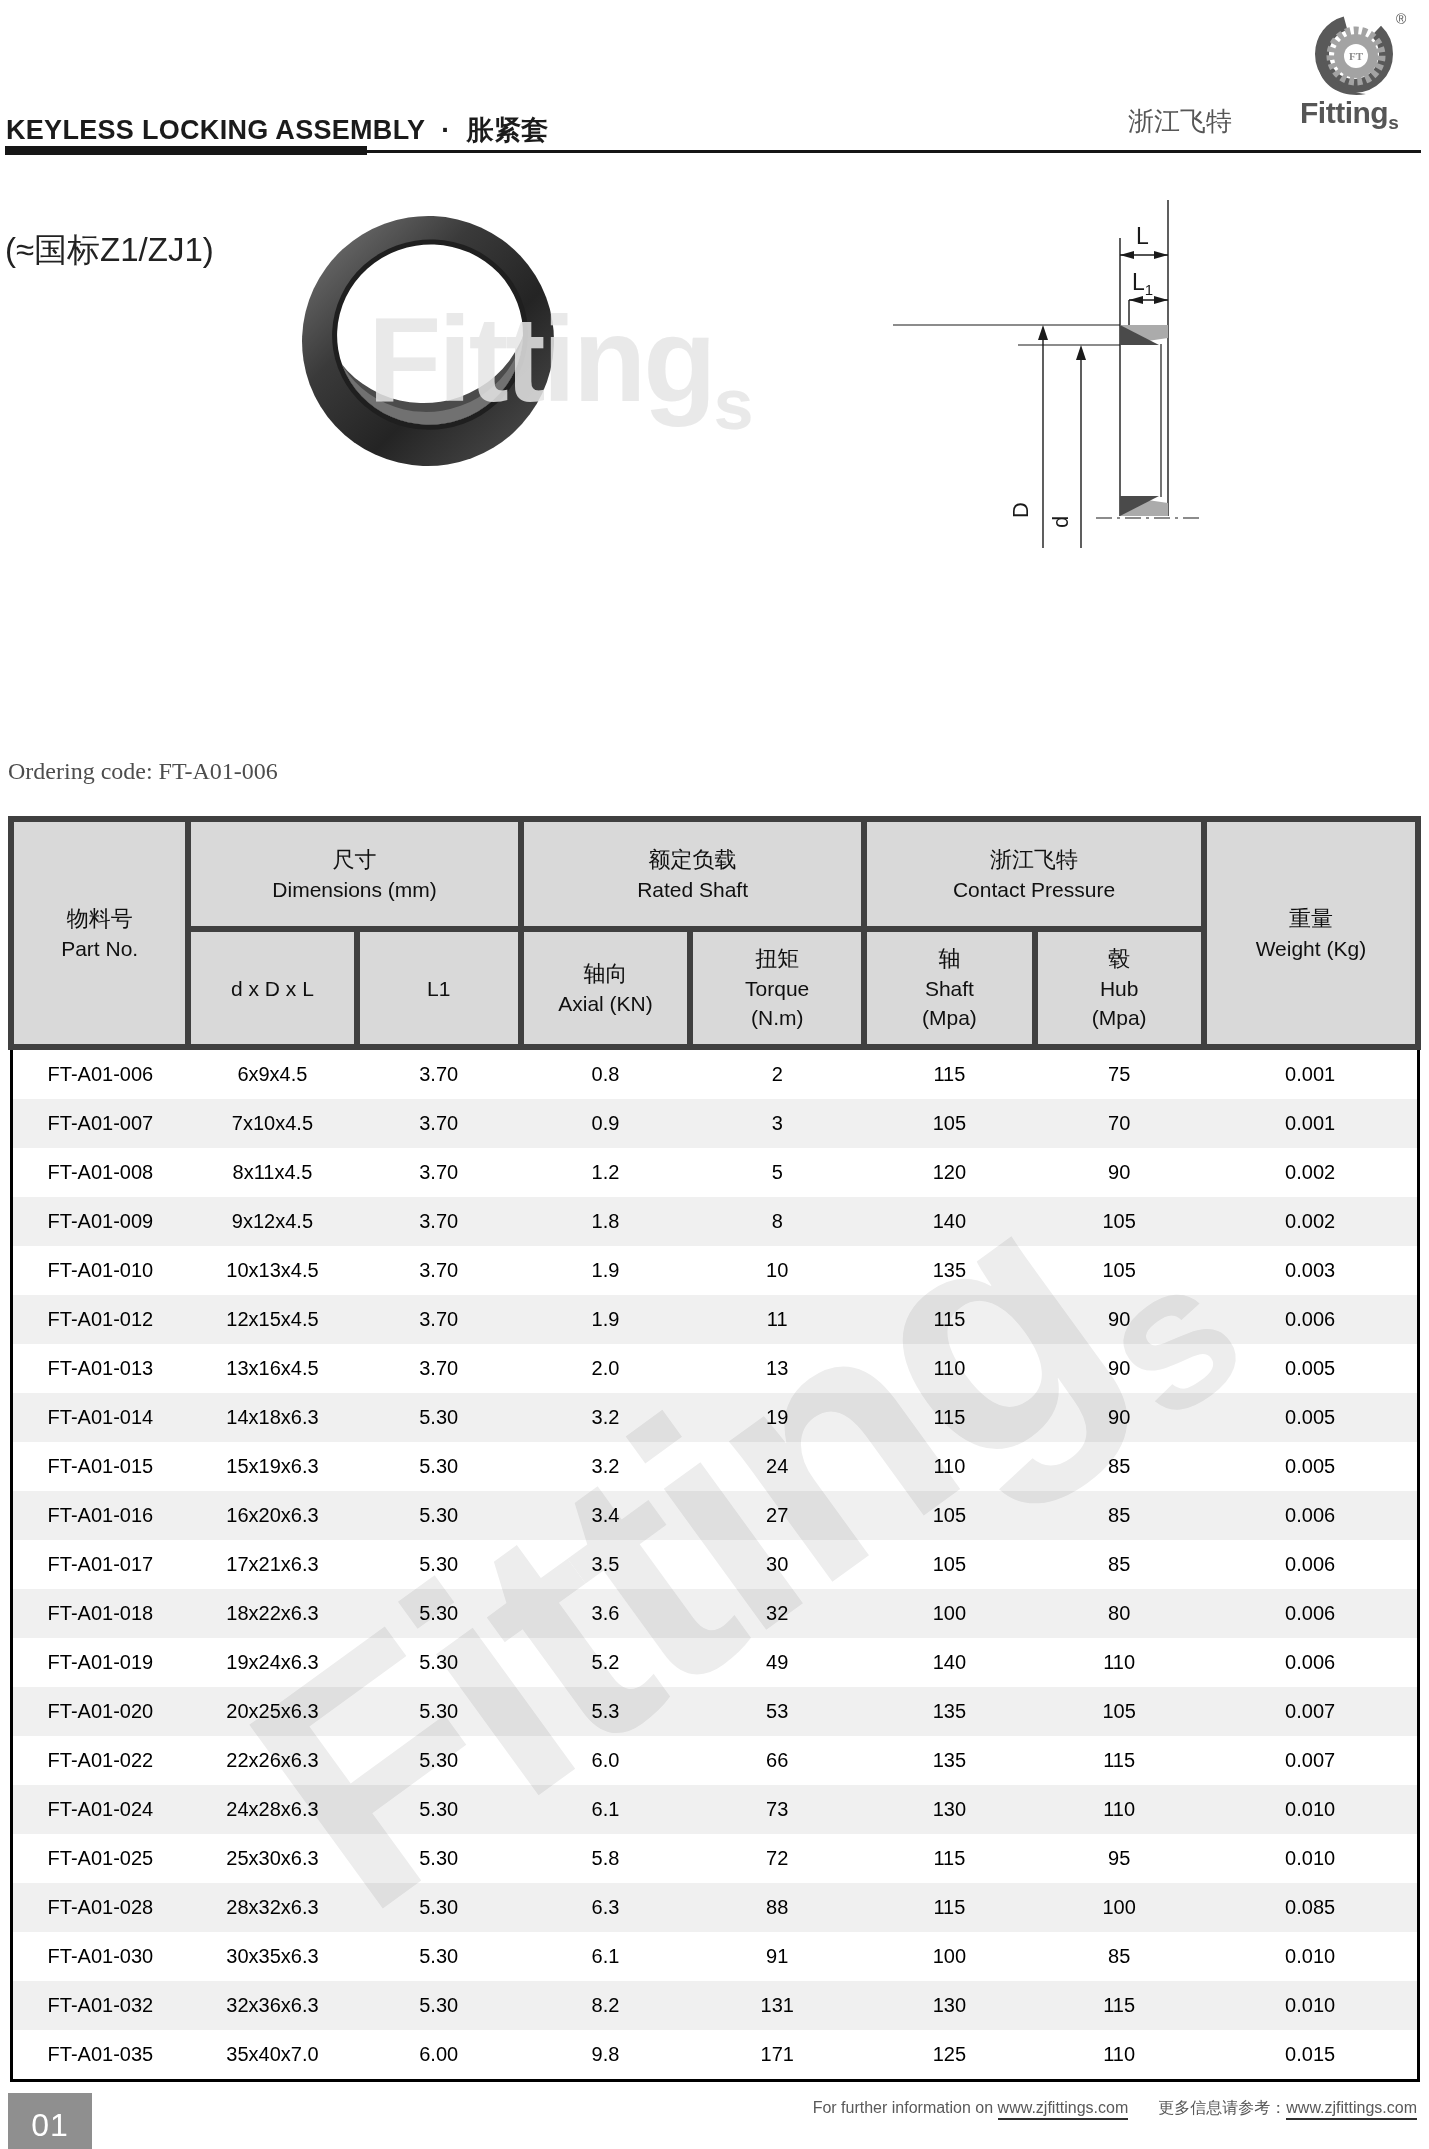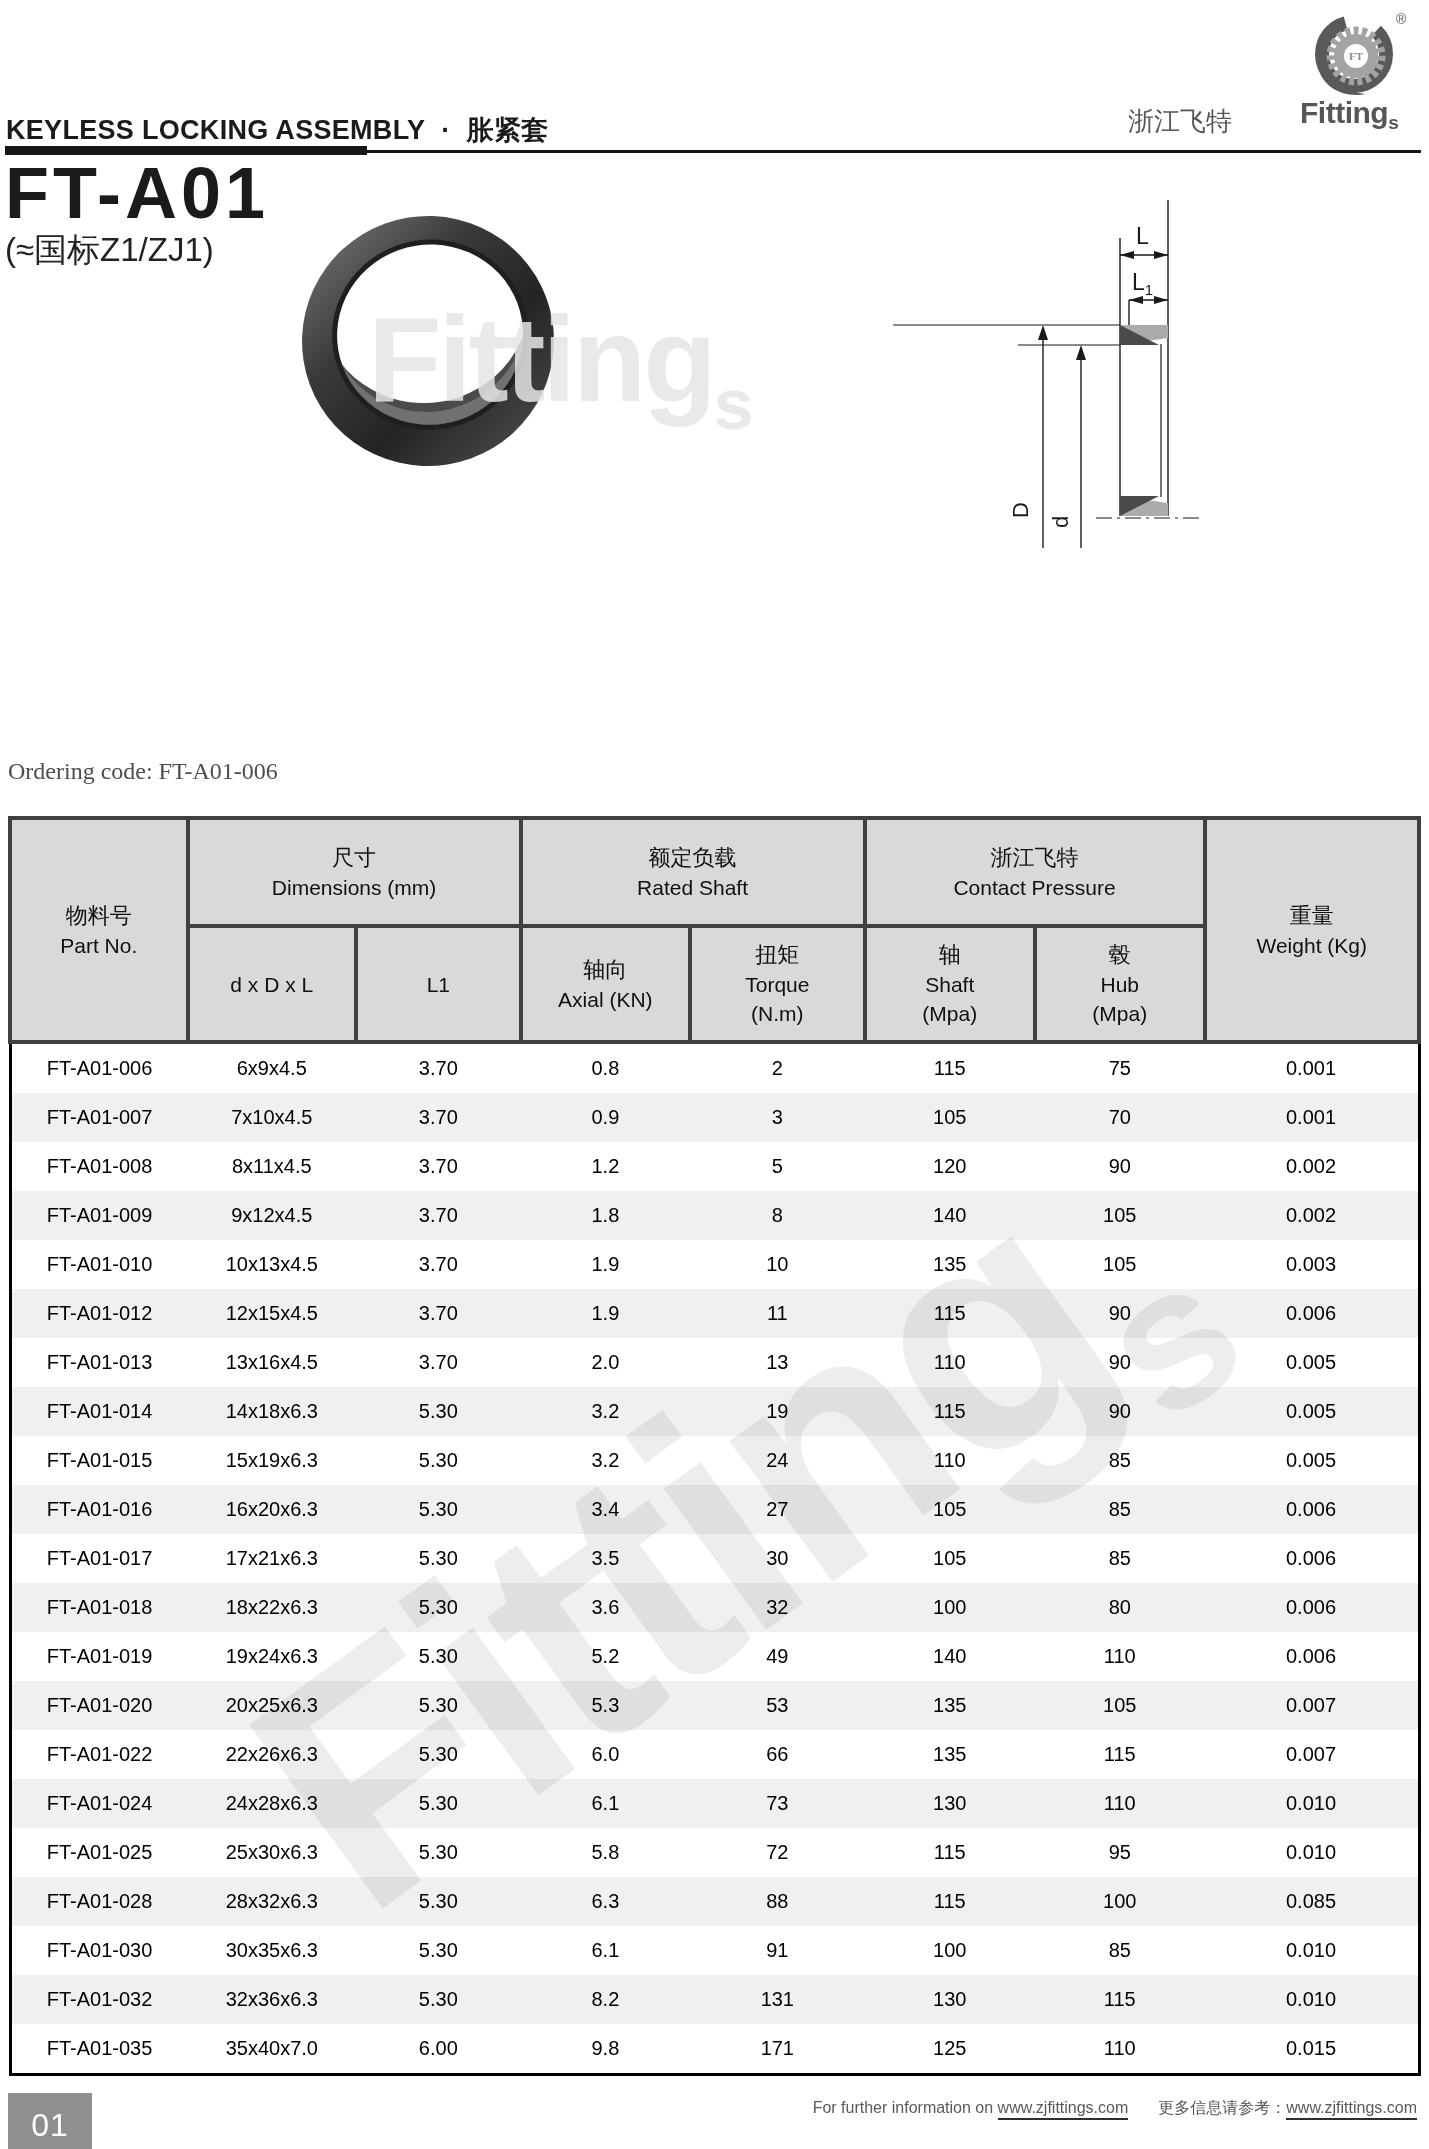--- a/index.html
+++ b/index.html
@@ -43,21 +43,21 @@
   .ordering{position:absolute;left:8px;top:758px;font-size:24px;color:#4d4d4d;font-family:Liberation Serif, serif;}
 
   
   .wm2{position:absolute;left:-20px;top:1330px;width:1500px;z-index:1;text-align:center;
        font-size:330px;font-weight:800;letter-spacing:-10px;color:#ededed;
        transform:rotate(-36deg);pointer-events:none;white-space:nowrap;}
   .wm2 .sub{font-size:200px;vertical-align:-70px;}
 
   .spec-wrap{position:absolute;left:8px;top:816px;width:1413px;z-index:2;}
   table.spec{width:100%;border-collapse:collapse;table-layout:fixed;border:3px solid #000;}
-  table.spec thead th{background:#d9d9d9;border:4px solid #404040;font-weight:400;color:#101010;
+  table.spec thead th{background:#d9d9d9;border:6px solid #404040;font-weight:400;color:#101010;
        padding:0;vertical-align:middle;text-align:center;}
   table.spec thead tr.group th{height:104px;}
   table.spec thead tr.subs  th{height:112px;}
   table.spec thead{border-bottom:3px solid #000;}
   .h-cn{font-size:22px;line-height:30px;}
   .h-en{font-size:21px;line-height:29px;}
   table.spec tbody td{border:none;height:49px;text-align:center;font-size:20px;color:#000;
        padding:0;background:transparent;}
   table.spec tbody tr:nth-child(even){background:rgba(0,0,0,.06);}
 
@@ -88,21 +88,20 @@
     <text x="44" y="50" text-anchor="middle" font-size="11" font-weight="700" font-family="Liberation Serif, serif" fill="#8a8a8a">FT</text>
     <text x="84" y="14" font-size="14" fill="#595959">®</text>
   </svg>
   <div class="logotype">
     <span>Fitting</span><span class="sub">s</span>
   </div>
 
   <div class="rule-thin"></div>
   <div class="rule-thick"></div>
 
-  <div class="model-title">FT-A01</div>
   <div class="model-sub">(≈国标Z1/ZJ1)</div>
 
   <div class="ring">
     <div class="outer"></div>
     <div class="bore"></div>
   </div>
 
   <div class="wm1">
     <span>Fitting</span><span class="sub">s</span>
   </div>

